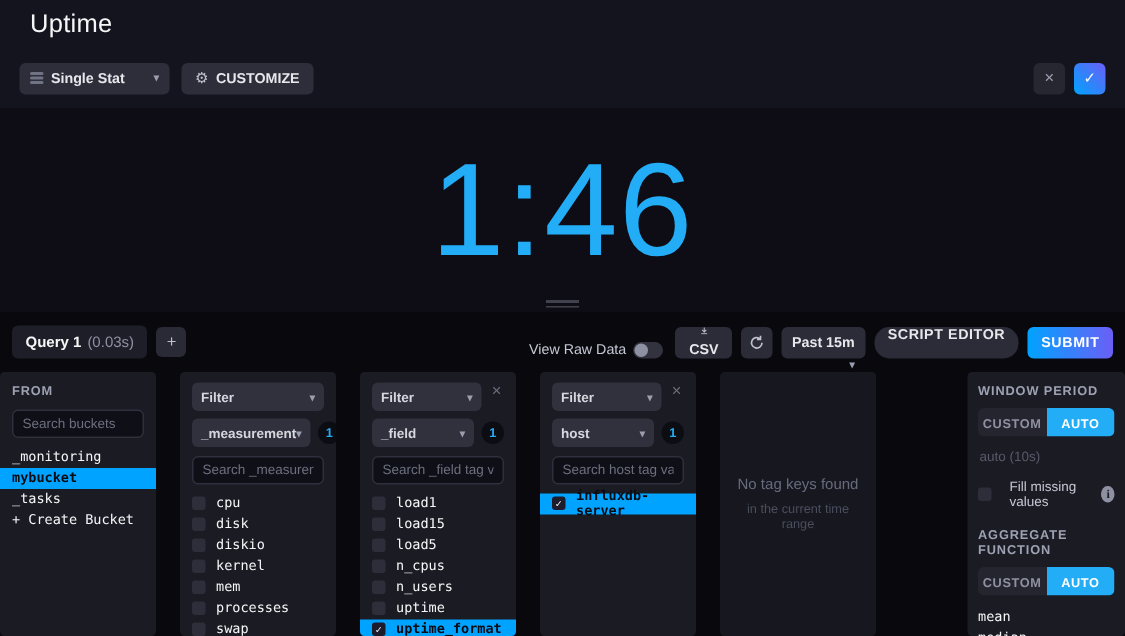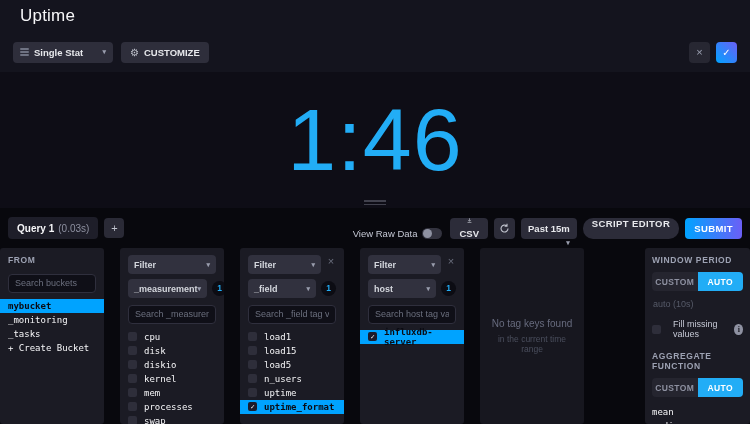--- a/index.html
+++ b/index.html
@@ -180,29 +180,29 @@
     </div>
   </div>
 
   <div class="builder">
 
     <div class="panel">
       <div class="sec-title">FROM</div>
       <input class="search-input" placeholder="Search buckets" style="">
       <div class="list">
 
+          <div class="list-row">
+            <span>_monitoring</span>
+          </div>
+
           <div class="list-row selected">
             <span>mybucket</span>
           </div>
 
           <div class="list-row">
-            <span>_monitoring</span>
-          </div>
-
-          <div class="list-row">
             <span>_tasks</span>
           </div>
 
           <div class="list-row">
             <span>+ Create Bucket</span>
           </div>
         </div>
     </div>
 
     <div class="panel">
@@ -286,20 +286,24 @@
           <div class="list-row">
             <span class="checkbox"></span>
             <span>load15</span>
           </div>
 
           <div class="list-row">
             <span class="checkbox"></span>
             <span>load5</span>
           </div>
 
+          <div class="list-row">
+            <span class="checkbox"></span>
+            <span>n_cpus</span>
+          </div>
 
           <div class="list-row">
             <span class="checkbox"></span>
             <span>n_users</span>
           </div>
 
           <div class="list-row">
             <span class="checkbox"></span>
             <span>uptime</span>
           </div>

